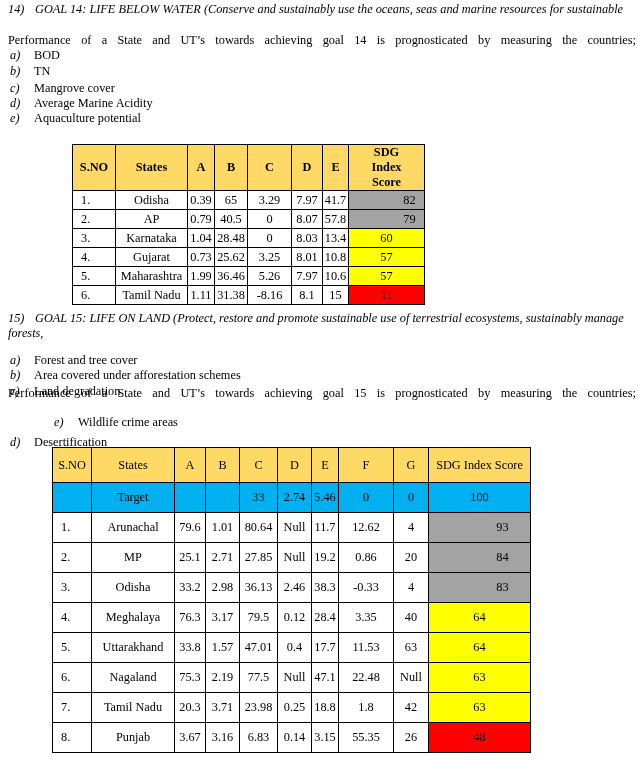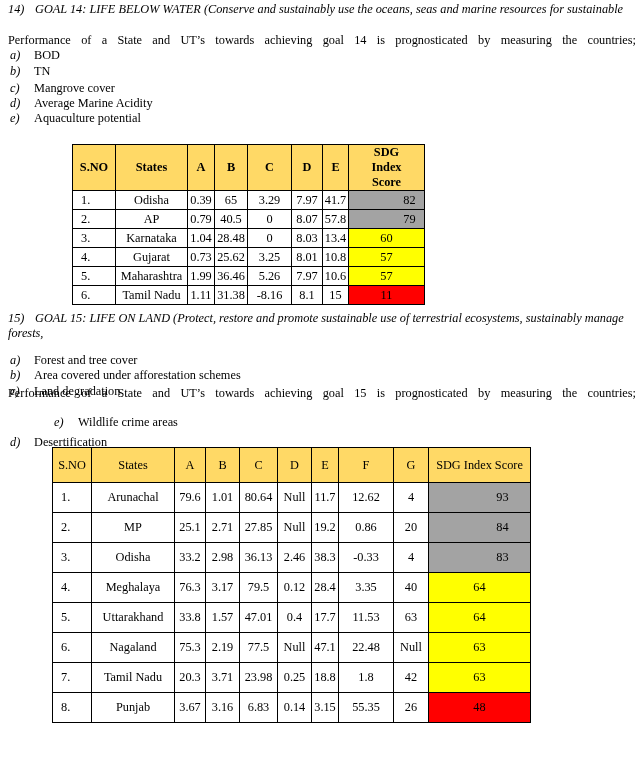--- a/index.html
+++ b/index.html
@@ -155,20 +155,32 @@
     <th>States</th>
     <th>A</th>
     <th>B</th>
     <th>C</th>
     <th>D</th>
     <th>E</th>
     <th>F</th>
     <th>G</th>
     <th>SDG Index Score</th>
   </tr>
+  <tr class="target">
+    <td class="sno"></td>
+    <td>Target</td>
+    <td></td>
+    <td></td>
+    <td>33</td>
+    <td>2.74</td>
+    <td>5.46</td>
+    <td>0</td>
+    <td>0</td>
+    <td>100</td>
+  </tr>
   <tr>
     <td class="sno">1.</td>
     <td>Arunachal</td>
     <td>79.6</td>
     <td>1.01</td>
     <td>80.64</td>
     <td>Null</td>
     <td>11.7</td>
     <td>12.62</td>
     <td>4</td>

